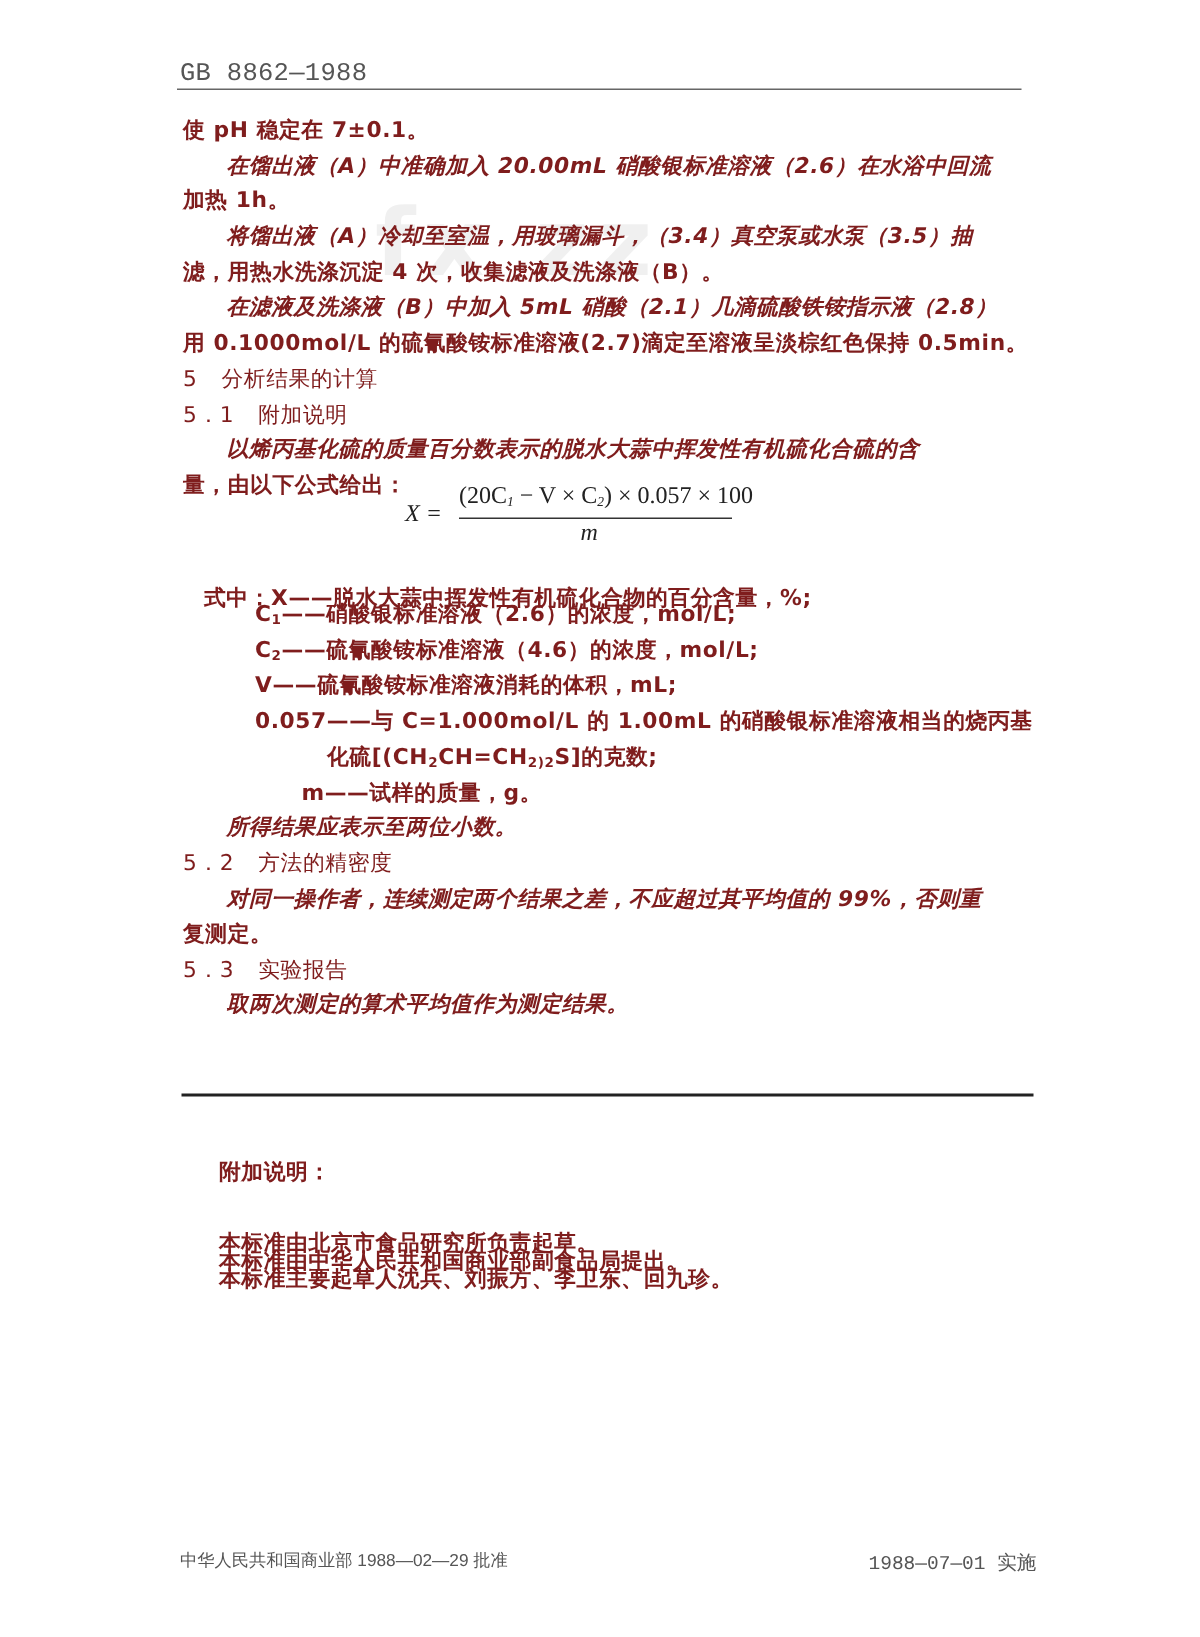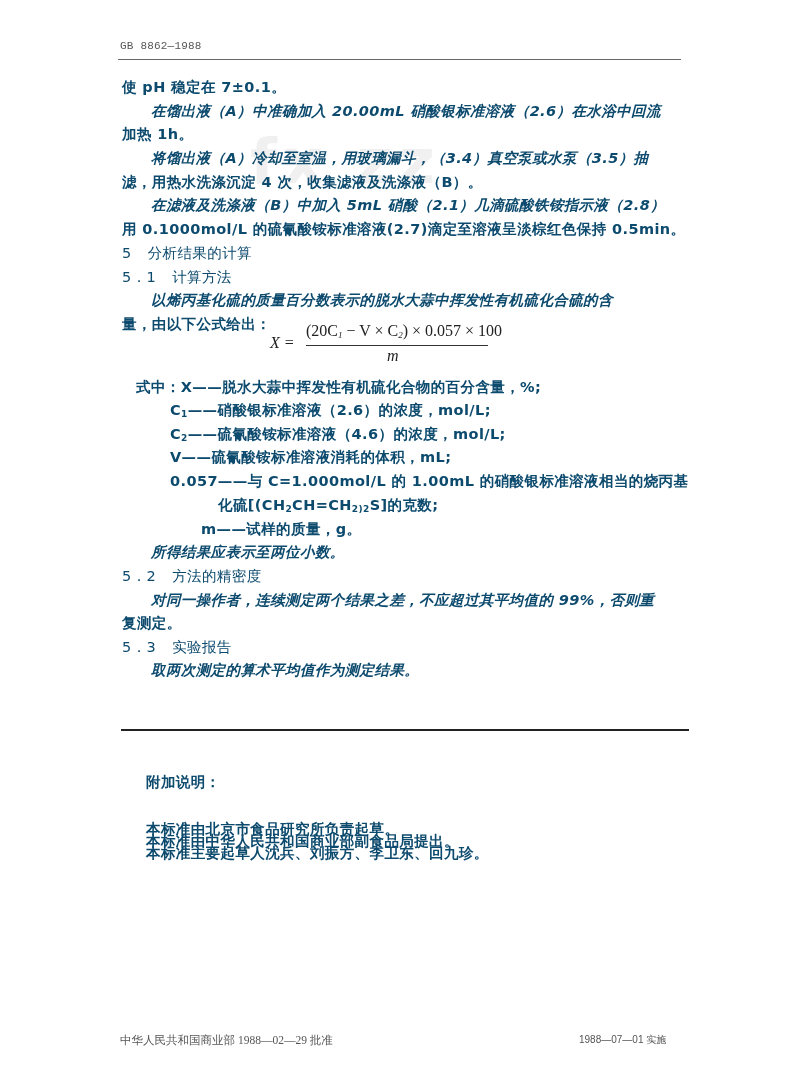--- a/index.html
+++ b/index.html
@@ -1,42 +1,42 @@
 <!DOCTYPE html>
 <html><head>
 <meta charset="utf-8">
 <style>
   html, body { margin: 0; padding: 0; background: #ffffff; }
   body { width: 800px; height: 1091px; position: relative; overflow: hidden;
          font-family: "DejaVu Serif", "Liberation Serif", serif; color: #1a1a1a; }
   .abs { position: absolute; }
-  .hdr { left: 120px; top: 40px; font-size: 11px; color: #555; letter-spacing: 0.2px;
+  .hdr { left: 120px; top: 40px; font-size: 17px; color: #555; letter-spacing: 0.2px;
          font-family: "Liberation Mono", "DejaVu Sans Mono", monospace; }
   .hdr-rule { left: 118px; top: 59px; width: 563px; height: 1px; background: #666; }
   .line { position: absolute; left: 122px; font-size: 14.5px; line-height: 20px; white-space: nowrap;
-          font-family: "DejaVu Sans", "Liberation Sans", sans-serif; font-weight: bold; color: #0c4a6e; letter-spacing: 0.4px; }
+          font-family: "DejaVu Sans", "Liberation Sans", sans-serif; font-weight: bold; color: #7f1d1d; letter-spacing: 0.4px; }
   .ind { left: 151px; font-style: italic; }
-  .ind2 { left: 136px; }
+  .ind2 { left: 136px; margin-top: 12px; }
   .ind3 { left: 170px; }
   .ind4 { left: 218px; }
   .ind5 { left: 201px; }
   .sec { font-weight: normal; }
   .formula { left: 270px; top: 322px; font-family: "Liberation Serif", "DejaVu Serif", serif;
              font-style: italic; font-size: 16px; color: #222; }
   .formula .x { position: absolute; left: 0; top: 12px; white-space: nowrap; }
   .formula .num { position: absolute; left: 36px; top: 0; white-space: nowrap; }
   .formula .bar { position: absolute; left: 36px; top: 23px; width: 182px; height: 1px; background: #333; }
   .formula .den { position: absolute; left: 117px; top: 25px; }
   .formula .up { font-style: normal; }
   sub { font-size: 9px; vertical-align: -2px; }
   .sep-rule { left: 121px; top: 729px; width: 568px; height: 2px; background: #222; }
   .foot-l { left: 120px; top: 1033px; font-size: 11.5px; color: #555;
-            font-family: Liberation Serif, serif; }
-  .foot-r { left: 579px; top: 1033px; font-size: 10px; color: #555;
             font-family: Liberation Sans, sans-serif; }
+  .foot-r { left: 579px; top: 1033px; font-size: 13px; color: #555;
+            font-family: Liberation Mono, monospace; }
   .watermark { left: 250px; top: 125px; font-size: 62px; font-weight: bold; color: rgba(0,0,0,0.06);
                font-family: "DejaVu Sans", sans-serif; letter-spacing: 6px; }
 </style>
 </head>
 <body>
 
 <div class="abs watermark">fx zz</div>
 
 <div class="abs hdr">GB 8862—1988</div>
 <div class="abs hdr-rule"></div>
@@ -47,21 +47,21 @@
   <div class="line" style="top:124px">加热 1h。</div>
   <div class="line ind" style="top:148px">将馏出液（A）冷却至室温，用玻璃漏斗，（3.4）真空泵或水泵（3.5）抽</div>
   <div class="line" style="top:172px">滤，用热水洗涤沉淀 4 次，收集滤液及洗涤液（B）。</div>
   <div class="line ind" style="top:195px">在滤液及洗涤液（B）中加入 5mL 硝酸（2.1）几滴硫酸铁铵指示液（2.8）</div>
   <div class="line" style="top:219px">用 0.1000mol/L 的硫氰酸铵标准溶液(2.7)滴定至溶液呈淡棕红色保持 0.5min。</div>
 
   <div class="line sec" style="top:243px">
     <span>5</span><span style="display:inline-block;width:16px"></span><span>分析结果的计算</span>
   </div>
   <div class="line sec" style="top:267px">
-    <span>5．1</span><span style="display:inline-block;width:16px"></span><span>计算方法</span>
+    <span>5．1</span><span style="display:inline-block;width:16px"></span><span>附加说明</span>
   </div>
   <div class="line ind" style="top:290px">以烯丙基化硫的质量百分数表示的脱水大蒜中挥发性有机硫化合硫的含</div>
   <div class="line" style="top:314px">量，由以下公式给出：</div>
 
   <div class="abs formula">
     <span class="x">X =</span>
     <span class="num"><span class="up">(20C</span><sub>1</sub><span class="up"> − V × C</span><sub>2</sub><span class="up">) × 0.057 × 100</span></span>
     <span class="bar"></span>
     <span class="den">m</span>
   </div>

